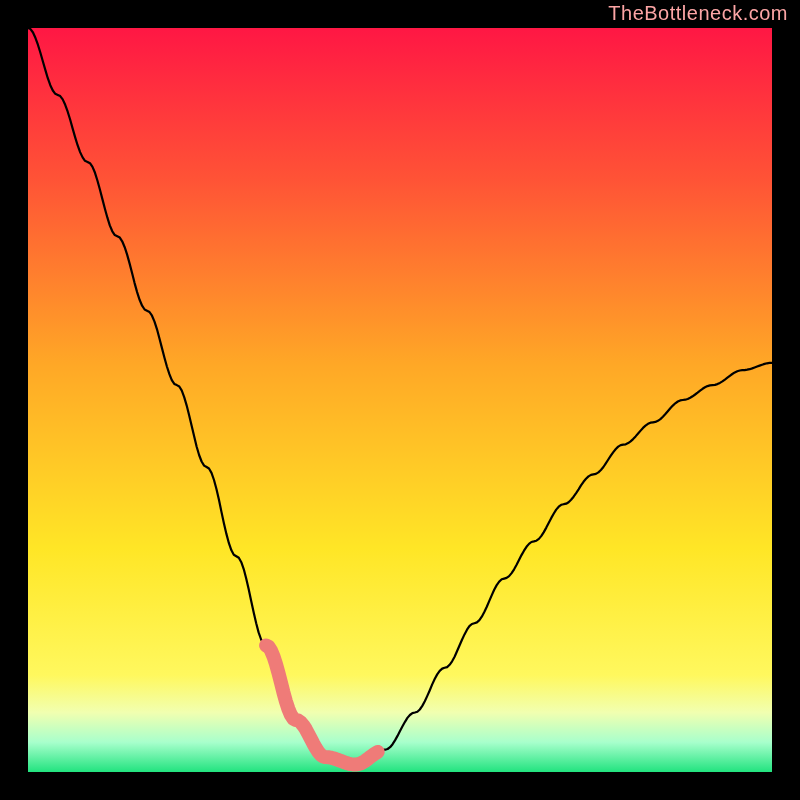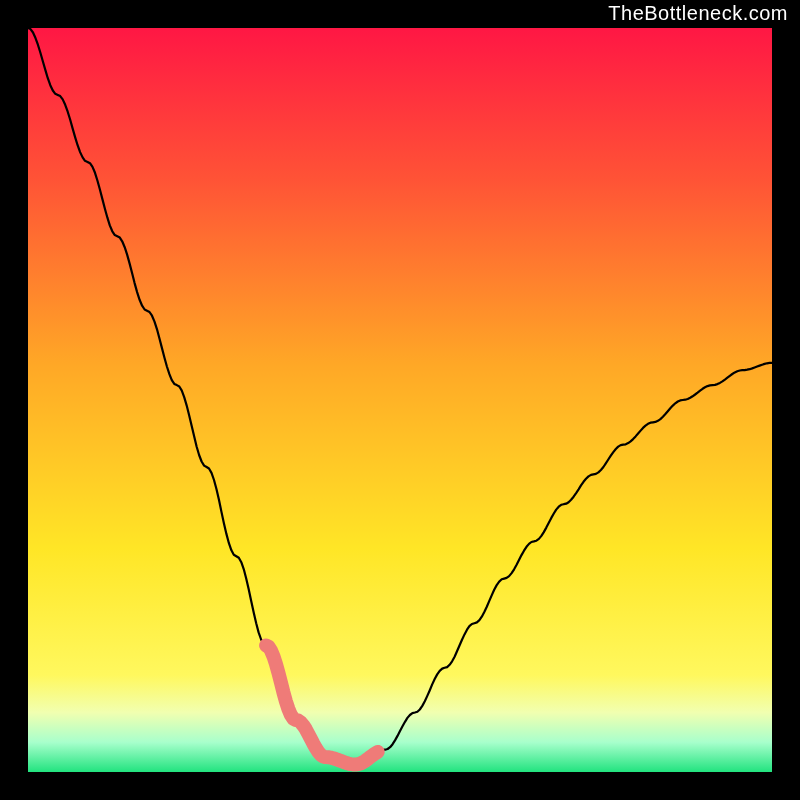--- a/index.html
+++ b/index.html
@@ -13,21 +13,21 @@
   }
   .outer {
     width: 800px;
     height: 800px;
     position: relative;
   }
   .watermark {
     position: absolute;
     top: 2px;
     right: 12px;
-    color: #ffffff;
+    color: #fca5a5;
     font-size: 20px;
     font-weight: 500;
     letter-spacing: 0.5px;
     z-index: 10;
   }
   svg {
     display: block;
     position: absolute;
     top: 0;
     left: 0;

